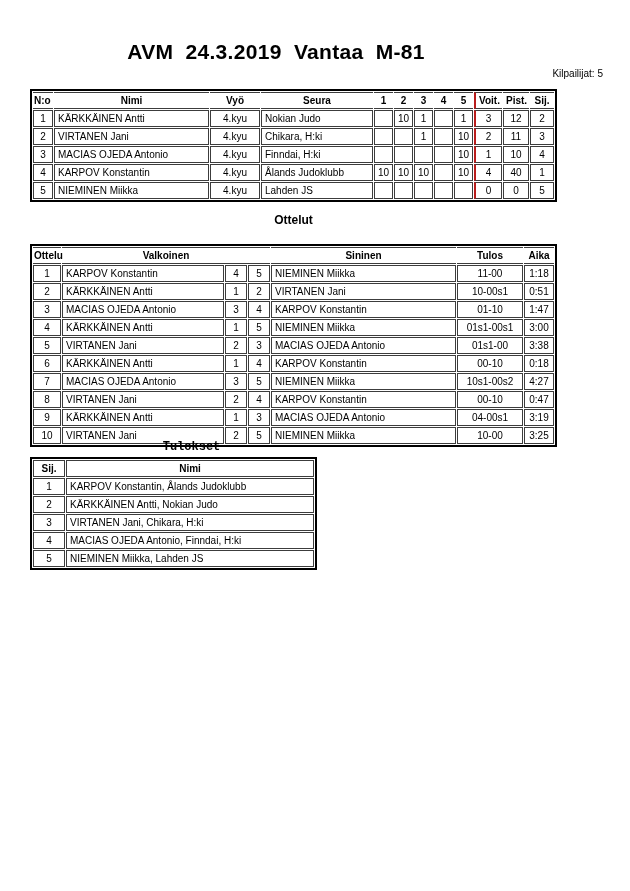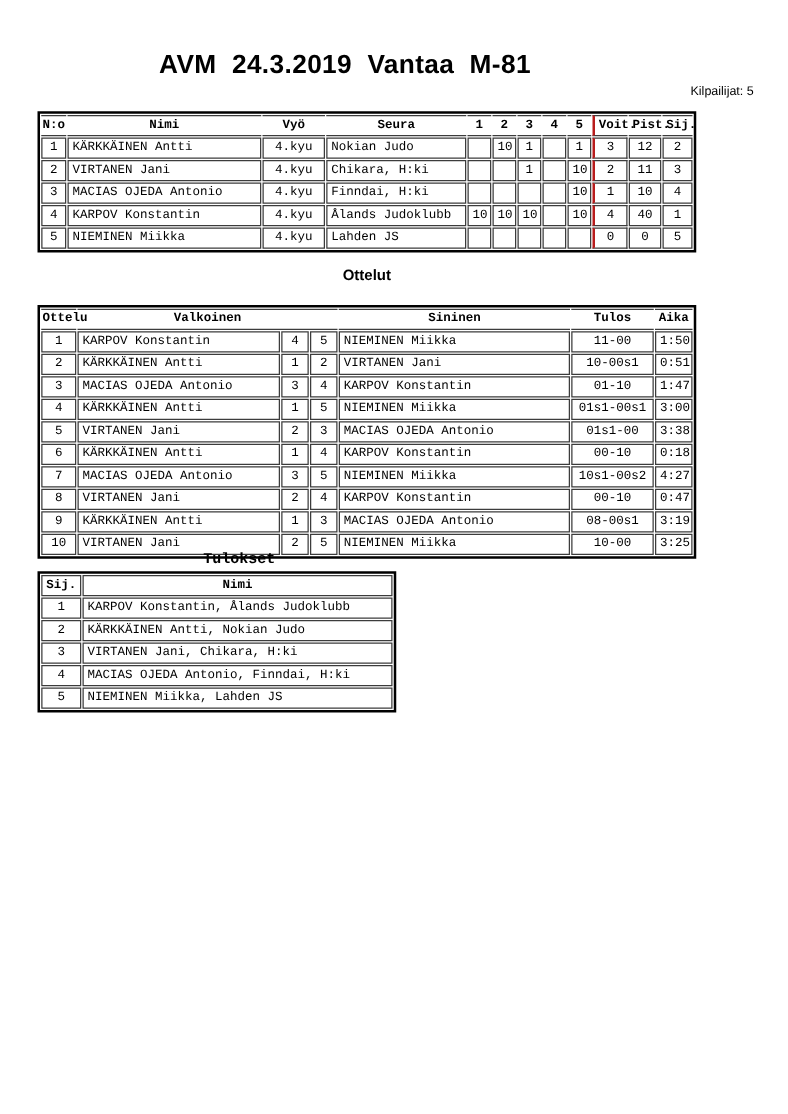--- a/index.html
+++ b/index.html
@@ -13,21 +13,21 @@
     font-size:21px;font-weight:bold;white-space:pre;letter-spacing:0.3px;
   }
   .sec-title{font-size:12px;font-weight:bold;text-align:center;white-space:nowrap;}
   #sec-kilpailijat{top:66px;left:0;width:507px;margin-top:32px;}
   #competitors-count{top:68px;right:27px;font-size:10px;}
   #sec-ottelut{top:213px;left:30px;width:527px;}
   #sec-tulokset{top:440px;left:48px;width:287px;font-family:Liberation Mono, monospace;}
 
   table{
     border-collapse:separate;border-spacing:1px;border:2px solid #000;
-    table-layout:fixed;font-size:10px;background:#fff;font-family:Liberation Mono, monospace;
+    table-layout:fixed;font-size:10px;background:#fff;
   }
   #competitors-table{top:89px;left:30px;width:527px;}
   #matches-table{top:244px;left:30px;width:527px;}
   #results-table{top:457px;left:30px;width:287px;}
   td{
     border:1px solid #3c3c3c;height:15px;padding:0 3px;
     overflow:hidden;white-space:nowrap;vertical-align:middle;line-height:15px;
   }
   .hrow td{
     font-weight:bold;text-align:center;border-left:none;border-right:none;
@@ -171,21 +171,21 @@
         <td>Tulos</td>
         <td>Aika</td>
       </tr>
       <tr>
         <td class="c">1</td>
         <td class="l">KARPOV Konstantin</td>
         <td class="c">4</td>
         <td class="c">5</td>
         <td class="l">NIEMINEN Miikka</td>
         <td class="c">11-00</td>
-        <td class="c">1:50</td>
+        <td class="c">1:18</td>
       </tr>
       <tr>
         <td class="c">2</td>
         <td class="l">KÄRKKÄINEN Antti</td>
         <td class="c">1</td>
         <td class="c">2</td>
         <td class="l">VIRTANEN Jani</td>
         <td class="c">10-00s1</td>
         <td class="c">0:51</td>
       </tr>
@@ -242,21 +242,21 @@
         <td class="l">KARPOV Konstantin</td>
         <td class="c">00-10</td>
         <td class="c">0:47</td>
       </tr>
       <tr>
         <td class="c">9</td>
         <td class="l">KÄRKKÄINEN Antti</td>
         <td class="c">1</td>
         <td class="c">3</td>
         <td class="l">MACIAS OJEDA Antonio</td>
-        <td class="c">08-00s1</td>
+        <td class="c">04-00s1</td>
         <td class="c">3:19</td>
       </tr>
       <tr>
         <td class="c">10</td>
         <td class="l">VIRTANEN Jani</td>
         <td class="c">2</td>
         <td class="c">5</td>
         <td class="l">NIEMINEN Miikka</td>
         <td class="c">10-00</td>
         <td class="c">3:25</td>

